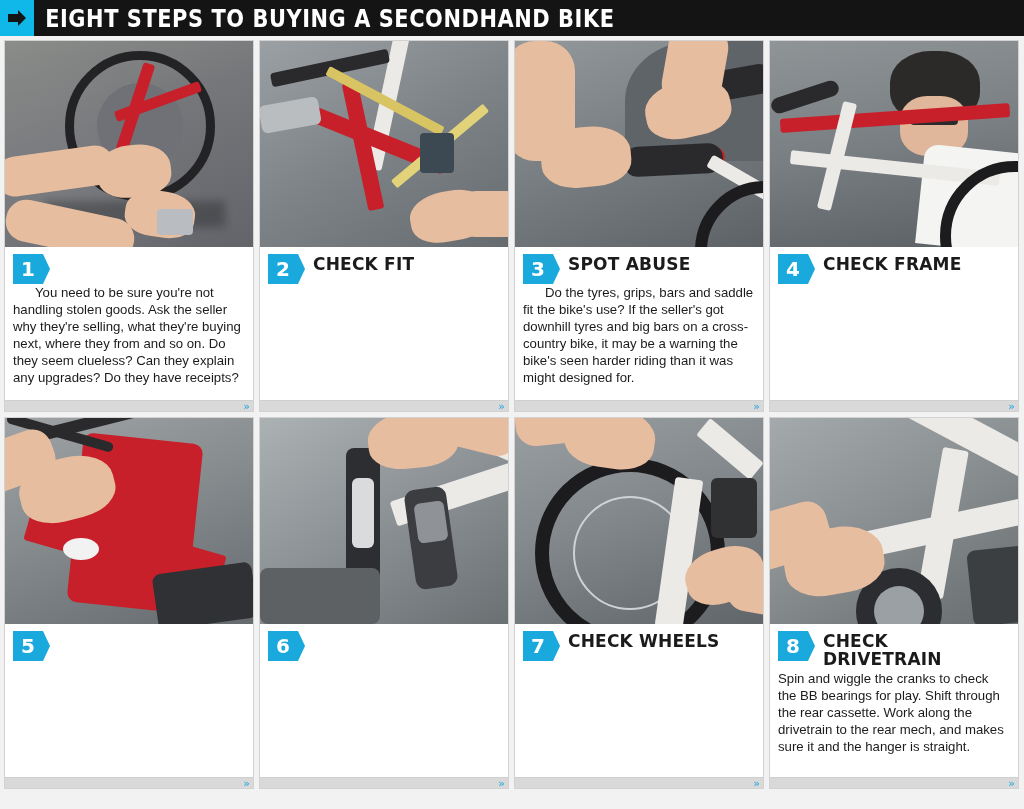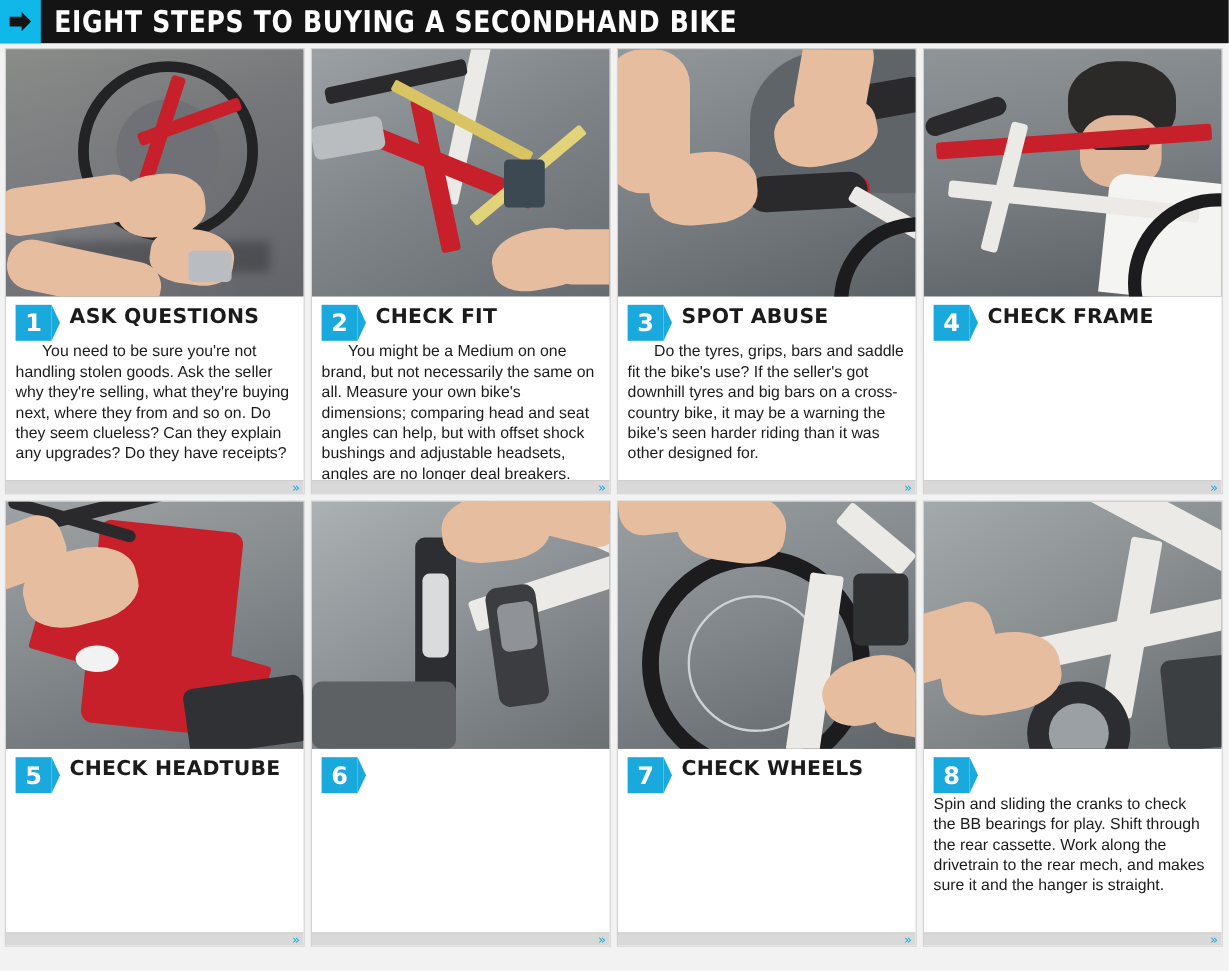--- a/index.html
+++ b/index.html
@@ -185,21 +185,20 @@
         <div class="ph frame-red" style="left:108px; top:55px; width:90px; height:11px; transform:rotate(-20deg);"></div>
         <div class="ph arm" style="left:-10px; top:110px; width:120px; height:40px; transform:rotate(-8deg);"></div>
         <div class="ph hand" style="left:92px; top:104px; width:74px; height:52px; transform:rotate(-6deg);"></div>
         <div class="ph hand" style="left:120px; top:150px; width:70px; height:46px; transform:rotate(8deg);"></div>
         <div class="ph arm" style="left:0px; top:168px; width:130px; height:42px; transform:rotate(12deg);"></div>
         <div class="ph" style="left:152px; top:168px; width:36px; height:26px; background:#b9bcc0; border-radius:4px;"></div>
       </div>
       <div class="card-body">
         <div class="numrow">
           <div class="numbox">1</div>
-          <div class="step-title">ASK QUESTIONS</div>
         </div>
         <div class="step-text indent">You need to be sure you're not handling stolen goods. Ask the seller why they're selling, what they're buying next, where they from and so on. Do they seem clueless? Can they explain any upgrades? Do they have receipts?</div>
       </div>
       <div class="card-footer">
         <span class="chev">»</span>
       </div>
     </div>
 
     <div class="card">
       <div class="photo">
@@ -213,21 +212,20 @@
         <div class="ph" style="left:160px; top:92px; width:34px; height:40px; background:#3c4852; border-radius:4px;"></div>
         <div class="ph hand" style="left:150px; top:150px; width:80px; height:50px; transform:rotate(-10deg);"></div>
         <div class="ph arm" style="left:196px; top:150px; width:80px; height:46px;"></div>
         <div class="ph" style="left:0px; top:60px; width:60px; height:28px; background:#b9bdbf; border-radius:6px; transform:rotate(-10deg);"></div>
       </div>
       <div class="card-body">
         <div class="numrow">
           <div class="numbox">2</div>
           <div class="step-title">CHECK FIT</div>
         </div>
-        <div class="step-text indent">You might be a Medium on one brand, but not necessarily the same on all. Measure your own bike's dimensions; comparing head and seat angles can help, but with offset shock bushings and adjustable headsets, angles are no longer deal breakers.</div>
       </div>
       <div class="card-footer">
         <span class="chev">»</span>
       </div>
     </div>
 
     <div class="card">
       <div class="photo">
         <div class="tarmac" style="background:linear-gradient(160deg,#93989b 0%,#7a8083 45%,#5d6266 100%);"></div>
         <div class="ph" style="left:110px; top:0px; width:140px; height:120px; background:#5f6469; border-radius:50% 0 0 0;"></div>
@@ -239,21 +237,21 @@
         <div class="ph hand" style="left:26px; top:86px; width:90px; height:60px; transform:rotate(-5deg);"></div>
         <div class="ph arm" style="left:150px; top:-20px; width:60px; height:90px; border-radius:26px; transform:rotate(10deg);"></div>
         <div class="ph hand" style="left:130px; top:40px; width:86px; height:56px; transform:rotate(-12deg);"></div>
         <div class="ph wheel" style="left:180px; top:140px; width:140px; height:140px; border-width:12px;"></div>
       </div>
       <div class="card-body">
         <div class="numrow">
           <div class="numbox">3</div>
           <div class="step-title">SPOT ABUSE</div>
         </div>
-        <div class="step-text indent">Do the tyres, grips, bars and saddle fit the bike's use? If the seller's got downhill tyres and big bars on a cross-country bike, it may be a warning the bike's seen harder riding than it was other designed for.</div>
+        <div class="step-text indent">Do the tyres, grips, bars and saddle fit the bike's use? If the seller's got downhill tyres and big bars on a cross-country bike, it may be a warning the bike's seen harder riding than it was might designed for.</div>
       </div>
       <div class="card-footer">
         <span class="chev">»</span>
       </div>
     </div>
 
     <div class="card">
       <div class="photo">
         <div class="tarmac" style="background:linear-gradient(170deg,#8f9497 0%,#797e82 50%,#5a5f63 100%);"></div>
         <div class="ph" style="left:120px; top:10px; width:90px; height:70px; background:#2c2a28; border-radius:45% 45% 40% 40%;"></div>
@@ -285,21 +283,20 @@
         <div class="ph" style="left:58px; top:120px; width:36px; height:22px; background:#f2f2f2; border-radius:50%;"></div>
         <div class="ph tube-dark" style="left:20px; top:0px; width:120px; height:12px; border-radius:6px; transform:rotate(-14deg);"></div>
         <div class="ph tube-dark" style="left:0px; top:10px; width:110px; height:10px; border-radius:6px; transform:rotate(16deg);"></div>
         <div class="ph hand" style="left:14px; top:40px; width:96px; height:62px; transform:rotate(-14deg);"></div>
         <div class="ph arm" style="left:-30px; top:18px; width:80px; height:50px; transform:rotate(-20deg);"></div>
         <div class="ph" style="left:150px; top:150px; width:100px; height:56px; background:#2f3134; border-radius:8px; transform:rotate(-8deg);"></div>
       </div>
       <div class="card-body">
         <div class="numrow">
           <div class="numbox">5</div>
-          <div class="step-title">CHECK HEADTUBE</div>
         </div>
       </div>
       <div class="card-footer">
         <span class="chev">»</span>
       </div>
     </div>
 
     <div class="card">
       <div class="photo">
         <div class="tarmac" style="background:linear-gradient(150deg,#acb1b3 0%,#8e9497 45%,#6b7073 100%);"></div>
@@ -355,22 +352,23 @@
         <div class="ph frame-white" style="left:160px; top:30px; width:26px; height:150px; transform:rotate(10deg);"></div>
         <div class="ph" style="left:86px; top:150px; width:86px; height:86px; border-radius:50%; background:#2b2d30;"></div>
         <div class="ph" style="left:104px; top:168px; width:50px; height:50px; border-radius:50%; background:#9aa0a4;"></div>
         <div class="ph hand" style="left:14px; top:110px; width:100px; height:66px; transform:rotate(-10deg);"></div>
         <div class="ph arm" style="left:-30px; top:90px; width:90px; height:56px; transform:rotate(-16deg);"></div>
         <div class="ph" style="left:200px; top:130px; width:60px; height:76px; background:#3c3f42; border-radius:8px; transform:rotate(-6deg);"></div>
       </div>
       <div class="card-body">
         <div class="numrow">
           <div class="numbox">8</div>
-        </div>
-        <div class="step-text">Spin and sliding the cranks to check the BB bearings for play. Shift through the rear cassette. Work along the drivetrain to the rear mech, and makes sure it and the hanger is straight.</div>
+          <div class="step-title">CHECK DRIVETRAIN</div>
+        </div>
+        <div class="step-text">Spin and wiggle the cranks to check the BB bearings for play. Shift through the rear cassette. Work along the drivetrain to the rear mech, and makes sure it and the hanger is straight.</div>
       </div>
       <div class="card-footer">
         <span class="chev">»</span>
       </div>
     </div>
 
   </div>
 
 </div>
 

